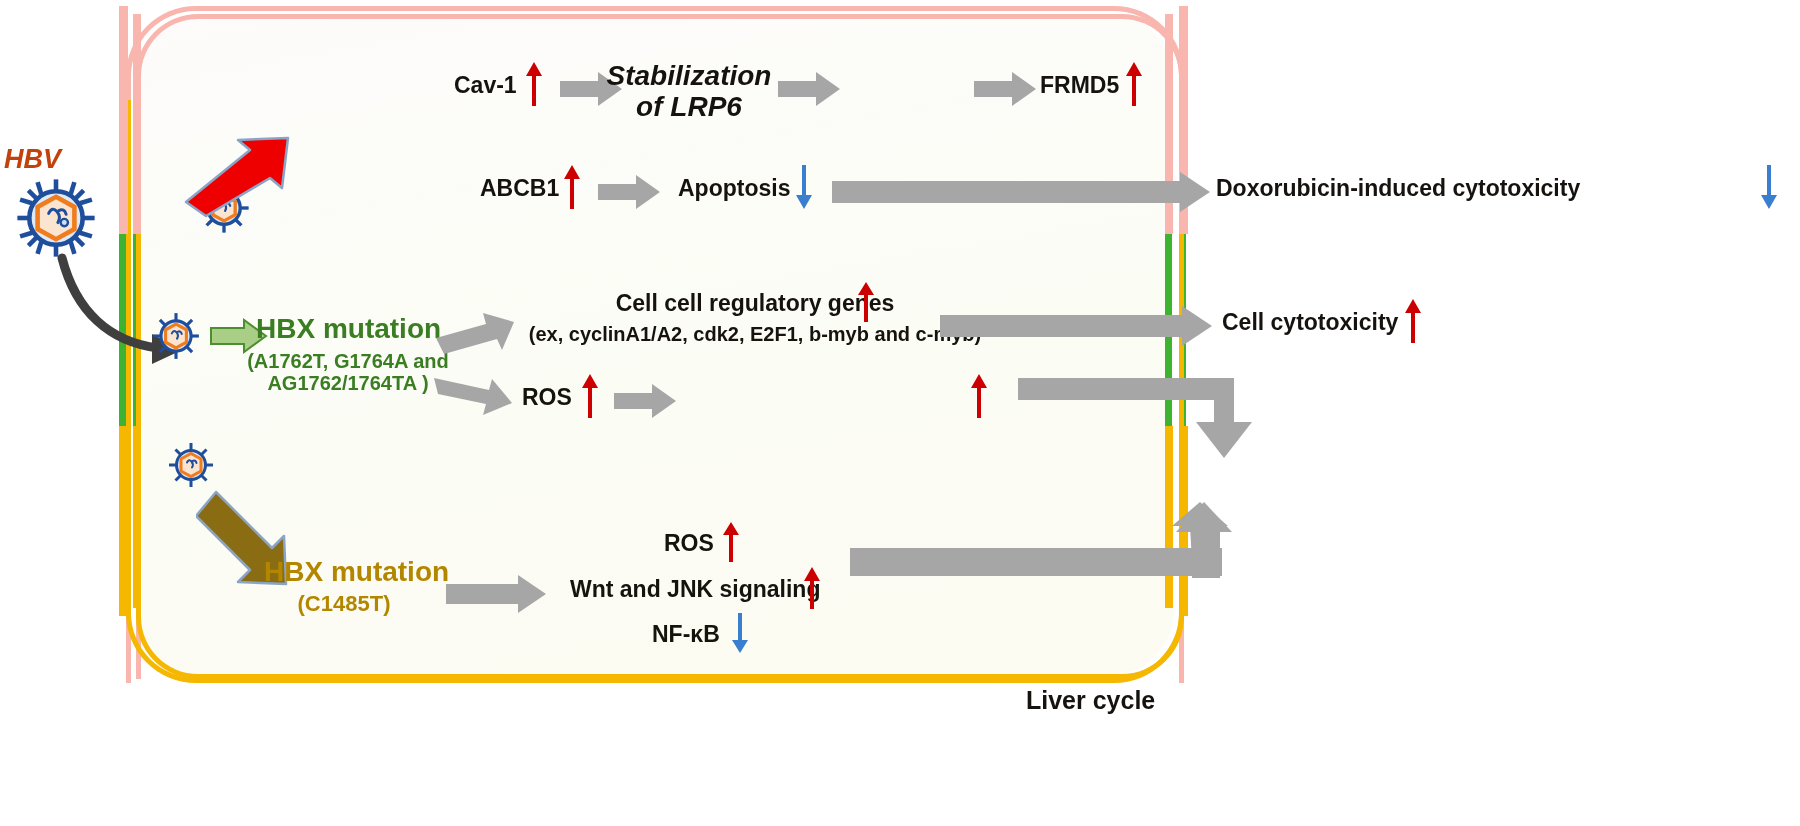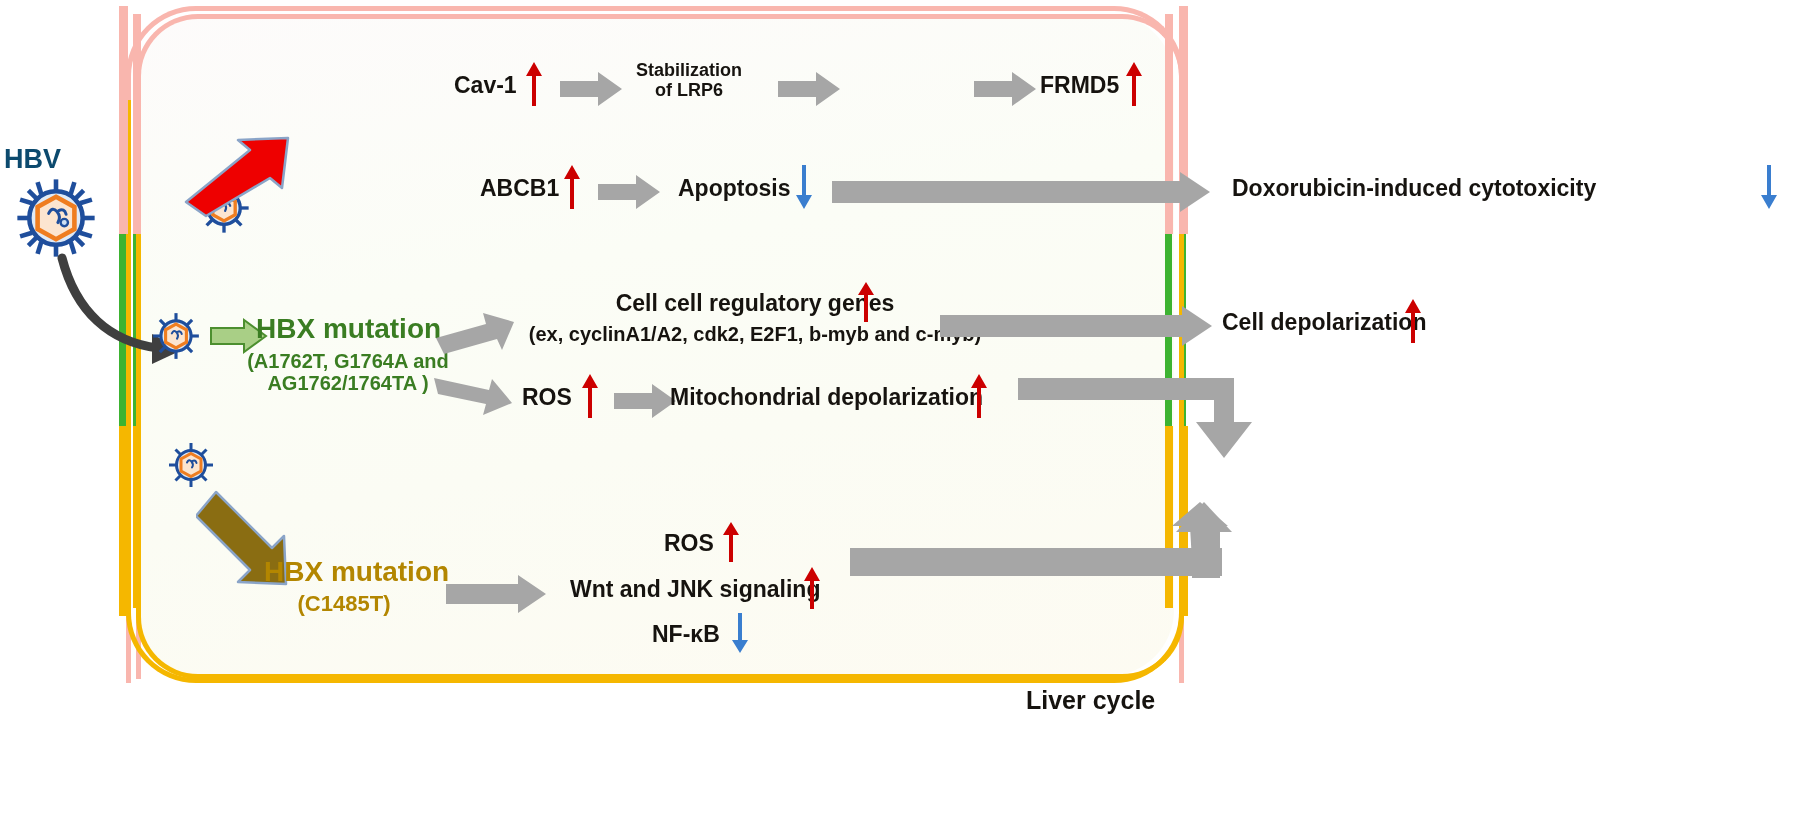--- a/index.html
+++ b/index.html
@@ -22,21 +22,21 @@
     position:absolute;border-radius:66px;
     background:linear-gradient(170deg,#fdfbfb 0%,#fbfdf6 38%,#fbfcf4 62%,#fdfbf2 100%);
   }
 
   
   .t{position:absolute;font-weight:bold;color:#16130f;white-space:nowrap;line-height:1.12;}
   .t.c{transform:translateX(-50%);text-align:center;white-space:normal;}
   .red{color:#cc0000;}
   .green{color:#3a7d22;}
   .gold{color:#b38600;}
-  .blue{color:#0c4a6e;}
+  .blue{color:#c2410c;font-style:italic;}
 
   
   .ar{position:absolute;font-weight:bold;line-height:1;}
   .ar svg{display:block;}
 
   
   .ga{position:absolute;}
   .ga svg{display:block;overflow:visible;}
 
   
@@ -141,21 +141,21 @@
         <path d="M9 2 L17 16 L11 16 L11 46 L7 46 L7 16 L1 16 Z" fill="#cc0000"></path>
       </svg>
   </div>
 
   <div class="ga" style="left:560px;top:72px;">
     <svg width="62" height="34" viewBox="0 0 62 34">
         <polygon points="0,9 38,9 38,0 62,17 38,34 38,25 0,25" fill="#a6a6a6"></polygon>
       </svg>
   </div>
 
-  <div class="t c" style="left:689px;top:60px;font-size:18px;width:180px;">
+  <div class="t c" style="left:689px;top:60px;font-size:28px;width:180px;font-style:italic;">
     <span>Stabilization</span><br>
     <span>of LRP6</span>
   </div>
 
   <div class="ga" style="left:778px;top:72px;">
     <svg width="62" height="34" viewBox="0 0 62 34">
         <polygon points="0,9 38,9 38,0 62,17 38,34 38,25 0,25" fill="#a6a6a6"></polygon>
       </svg>
   </div>
 
@@ -192,21 +192,21 @@
         <path d="M9 46 L17 32 L11 32 L11 2 L7 2 L7 32 L1 32 Z" fill="#3a7ecf"></path>
       </svg>
   </div>
 
   <div class="ga" style="left:832px;top:172px;">
     <svg width="378" height="40" viewBox="0 0 378 40">
         <polygon points="0,9 348,9 348,0 378,20 348,40 348,31 0,31" fill="#a6a6a6"></polygon>
       </svg>
   </div>
 
-  <div class="t" style="left:1216px;top:176px;font-size:23px;margin-left:16px;">Doxorubicin-induced cytotoxicity</div>
+  <div class="t" style="left:1216px;top:176px;font-size:23px;">Doxorubicin-induced cytotoxicity</div>
   <div class="ar" style="left:1760px;top:163px;">
     <svg width="18" height="48" viewBox="0 0 18 48">
         <path d="M9 46 L17 32 L11 32 L11 2 L7 2 L7 32 L1 32 Z" fill="#3a7ecf"></path>
       </svg>
   </div>
 
   <div class="virus" style="left:150px;top:310px;">
     <svg width="52" height="52" viewBox="0 0 100 100">
       <g stroke="#1f4e9c" stroke-width="6" fill="none">
         <line x1="50" y1="6" x2="50" y2="22"></line>
@@ -254,41 +254,40 @@
       </svg>
   </div>
   <div class="t c" style="left:755px;top:323px;font-size:20px;width:520px;">(ex, cyclinA1/A2, cdk2, E2F1, b-myb and c-myb)</div>
 
   <div class="ga" style="left:940px;top:306px;">
     <svg width="272" height="40" viewBox="0 0 272 40">
         <polygon points="0,9 242,9 242,0 272,20 242,40 242,31 0,31" fill="#a6a6a6"></polygon>
       </svg>
   </div>
 
-  <div class="t" style="left:1222px;top:310px;font-size:23px;">Cell depolarization</div>
+  <div class="t" style="left:1222px;top:310px;font-size:23px;">Cell cytotoxicity</div>
   <div class="ar" style="left:1404px;top:297px;">
     <svg width="18" height="48" viewBox="0 0 18 48">
         <path d="M9 2 L17 16 L11 16 L11 46 L7 46 L7 16 L1 16 Z" fill="#cc0000"></path>
       </svg>
   </div>
 
   <div class="t" style="left:522px;top:385px;font-size:23px;">ROS</div>
   <div class="ar" style="left:581px;top:372px;">
     <svg width="18" height="48" viewBox="0 0 18 48">
         <path d="M9 2 L17 16 L11 16 L11 46 L7 46 L7 16 L1 16 Z" fill="#cc0000"></path>
       </svg>
   </div>
 
   <div class="ga" style="left:614px;top:384px;">
     <svg width="62" height="34" viewBox="0 0 62 34">
         <polygon points="0,9 38,9 38,0 62,17 38,34 38,25 0,25" fill="#a6a6a6"></polygon>
       </svg>
   </div>
 
-  <div class="t" style="left:670px;top:385px;font-size:23px;">Mitochondrial depolarization</div>
   <div class="ar" style="left:970px;top:372px;">
     <svg width="18" height="48" viewBox="0 0 18 48">
         <path d="M9 2 L17 16 L11 16 L11 46 L7 46 L7 16 L1 16 Z" fill="#cc0000"></path>
       </svg>
   </div>
 
   <div class="ga" style="left:1018px;top:378px;">
     <svg width="260" height="80" viewBox="0 0 260 80">
       <path d="M0 0 H216 V44 H234 L206 80 L178 44 H196 V22 H0 Z" fill="#a6a6a6"></path>
     </svg>

